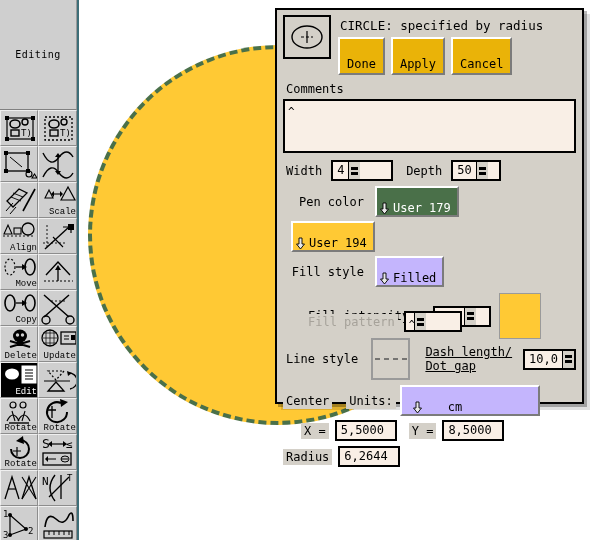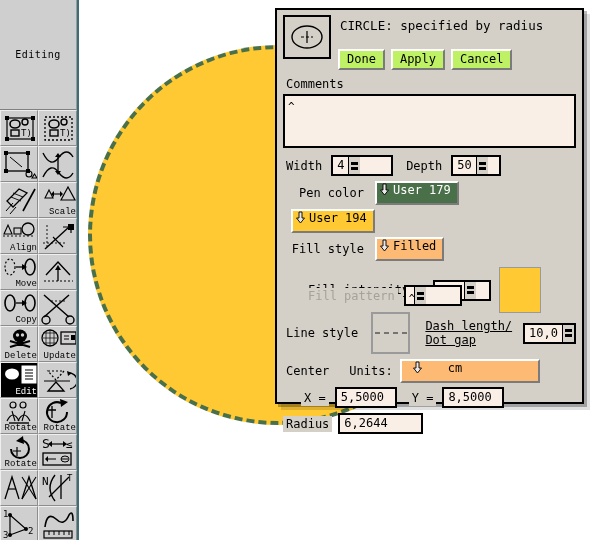--- a/index.html
+++ b/index.html
@@ -57,26 +57,25 @@
   
   #hdr{display:flex;align-items:flex-start;}
   #icon-box{
     width:48px;height:44px;background:#d4d0c8;border:2px solid #000;
     display:flex;align-items:center;justify-content:center;box-sizing:border-box;flex:0 0 auto;
   }
   #hdr-right{margin-left:7px;flex:1 1 auto;}
   #dlg-title{font-size:12.5px;color:#000;padding:3px 4px 0 2px;white-space:nowrap;}
   #hdr-btns{display:flex;gap:6px;margin-top:4px;}
   .btn{
-    background:#bef264;color:#000;font-size:12px;padding:1px 7px 2px;
+    background:#eab308;color:#000;font-size:12px;padding:18px 7px 2px;
     border-top:2px solid #fff;border-left:2px solid #fff;
     border-right:2px solid #7b7b7b;border-bottom:2px solid #7b7b7b;
     font-family:"DejaVu Sans Mono","Liberation Mono",monospace;
     cursor:default;
-    margin-top:12px;
   }
   .lab{
     background:#d4d0c8;color:#000;font-size:12px;padding:1px 3px;
     display:inline-block;white-space:nowrap;
   }
   .lab.dim{color:#a6a29a;}
   #comments-lab{margin-top:6px;}
   #comments{
     margin-top:2px;height:54px;background:#f9efe6;
     border:2px solid #000;box-sizing:border-box;position:relative;
@@ -91,32 +90,32 @@
     padding:0 4px;font-size:12px;color:#000;line-height:17px;
     white-space:nowrap;overflow:hidden;
   }
   .fld .sp{
     width:11px;background:#d4d0c8;border-left:1px solid #000;
     display:flex;flex-direction:column;justify-content:center;align-items:center;gap:2px;flex:0 0 auto;
   }
   .fld .sp i{display:block;width:7px;height:3px;background:#000;}
   
   .menubtn{
-    display:inline-flex;align-items:flex-start;height:24px;
+    display:inline-flex;align-items:flex-end;height:31px;
     border-top:2px solid #fff;border-left:2px solid #fff;
     border-right:2px solid #7b7b7b;border-bottom:2px solid #7b7b7b;
     box-sizing:border-box;padding:0 6px 0 2px;cursor:default;
   }
   .menubtn .arw{width:11px;height:13px;flex:0 0 auto;margin-right:3px;}
   .menubtn .mtxt{font-size:12px;white-space:nowrap;}
   .mb-pen{background:#4a7049;}
   .mb-pen .mtxt{color:#fff;}
   .mb-fill{background:#ffc934;}
   .mb-fill .mtxt{color:#000;}
-  .mb-plain{background:#fdba74;}
+  .mb-plain{background:#c4b5fd;}
   .mb-plain .mtxt{color:#000;}
   
   #r-width{margin-top:7px;}
   #r-pen{margin-top:5px;}
   #r-fillc{margin-top:4px;}
   #r-fills{margin-top:4px;}
   #r-intens{margin-top:6px;}
   #r-pattern{margin-top:3px;}
   #r-line{margin-top:6px;}
   #r-center{margin-top:5px;}
@@ -550,19 +549,19 @@
         <span class="val">5,5000</span>
       </span>
       <span class="lab" style="margin-left:12px;">Y =</span>
       <span class="fld" style="width:62px;margin-left:6px;">
         <span class="val">8,5000</span>
       </span>
     </div>
 
     <div class="row" id="r-radius">
       <span class="lab">Radius</span>
-      <span class="fld" style="width:85px;margin-left:6px;">
+      <span class="fld" style="width:62px;margin-left:6px;">
         <span class="val">6,2644</span>
       </span>
     </div>
 
   </div>
 </div>
 
 </body></html>

